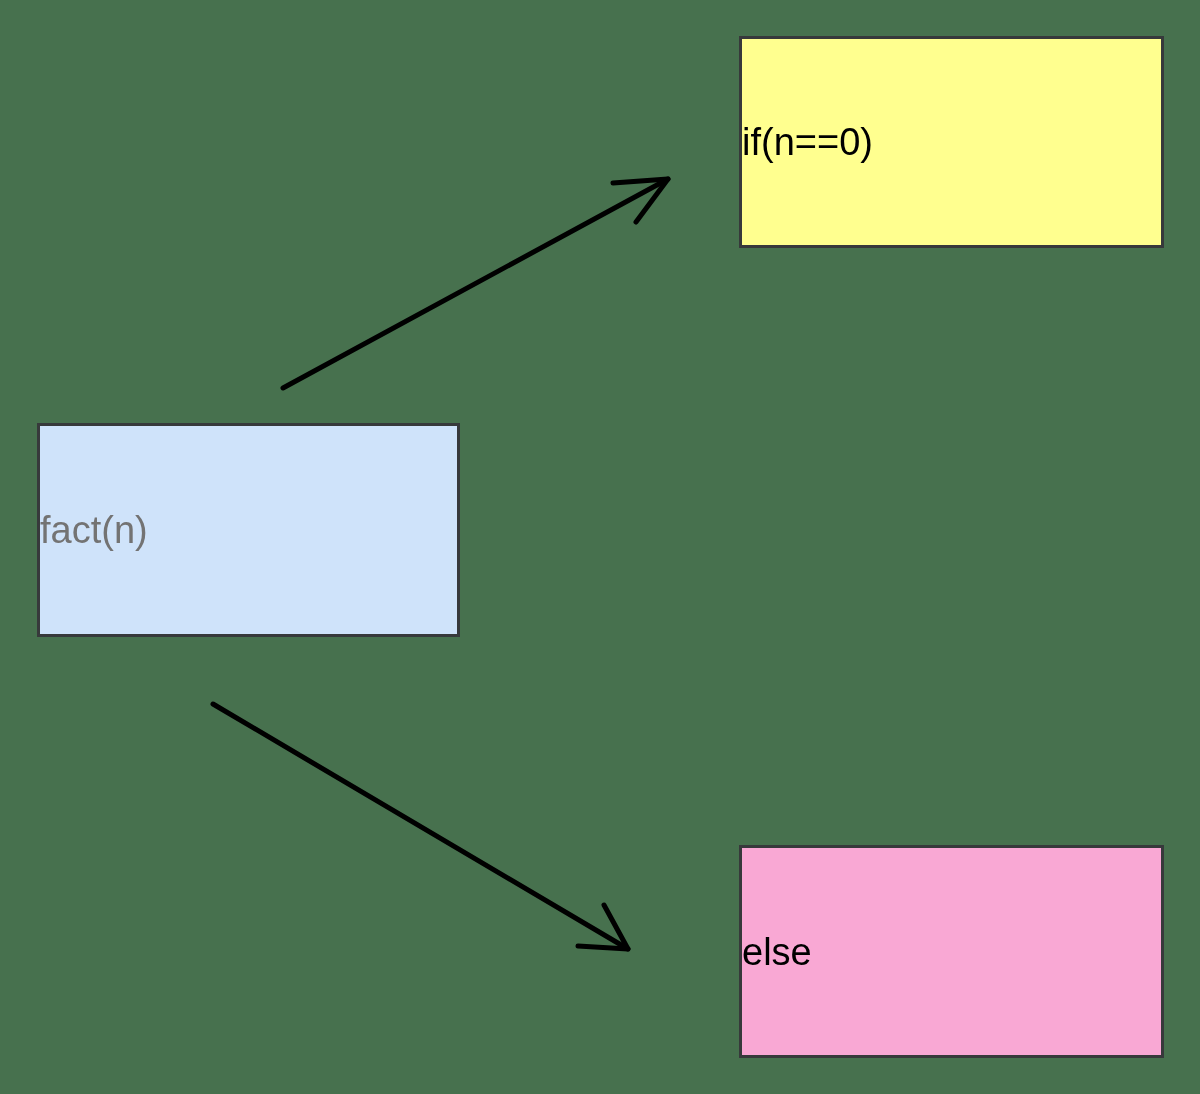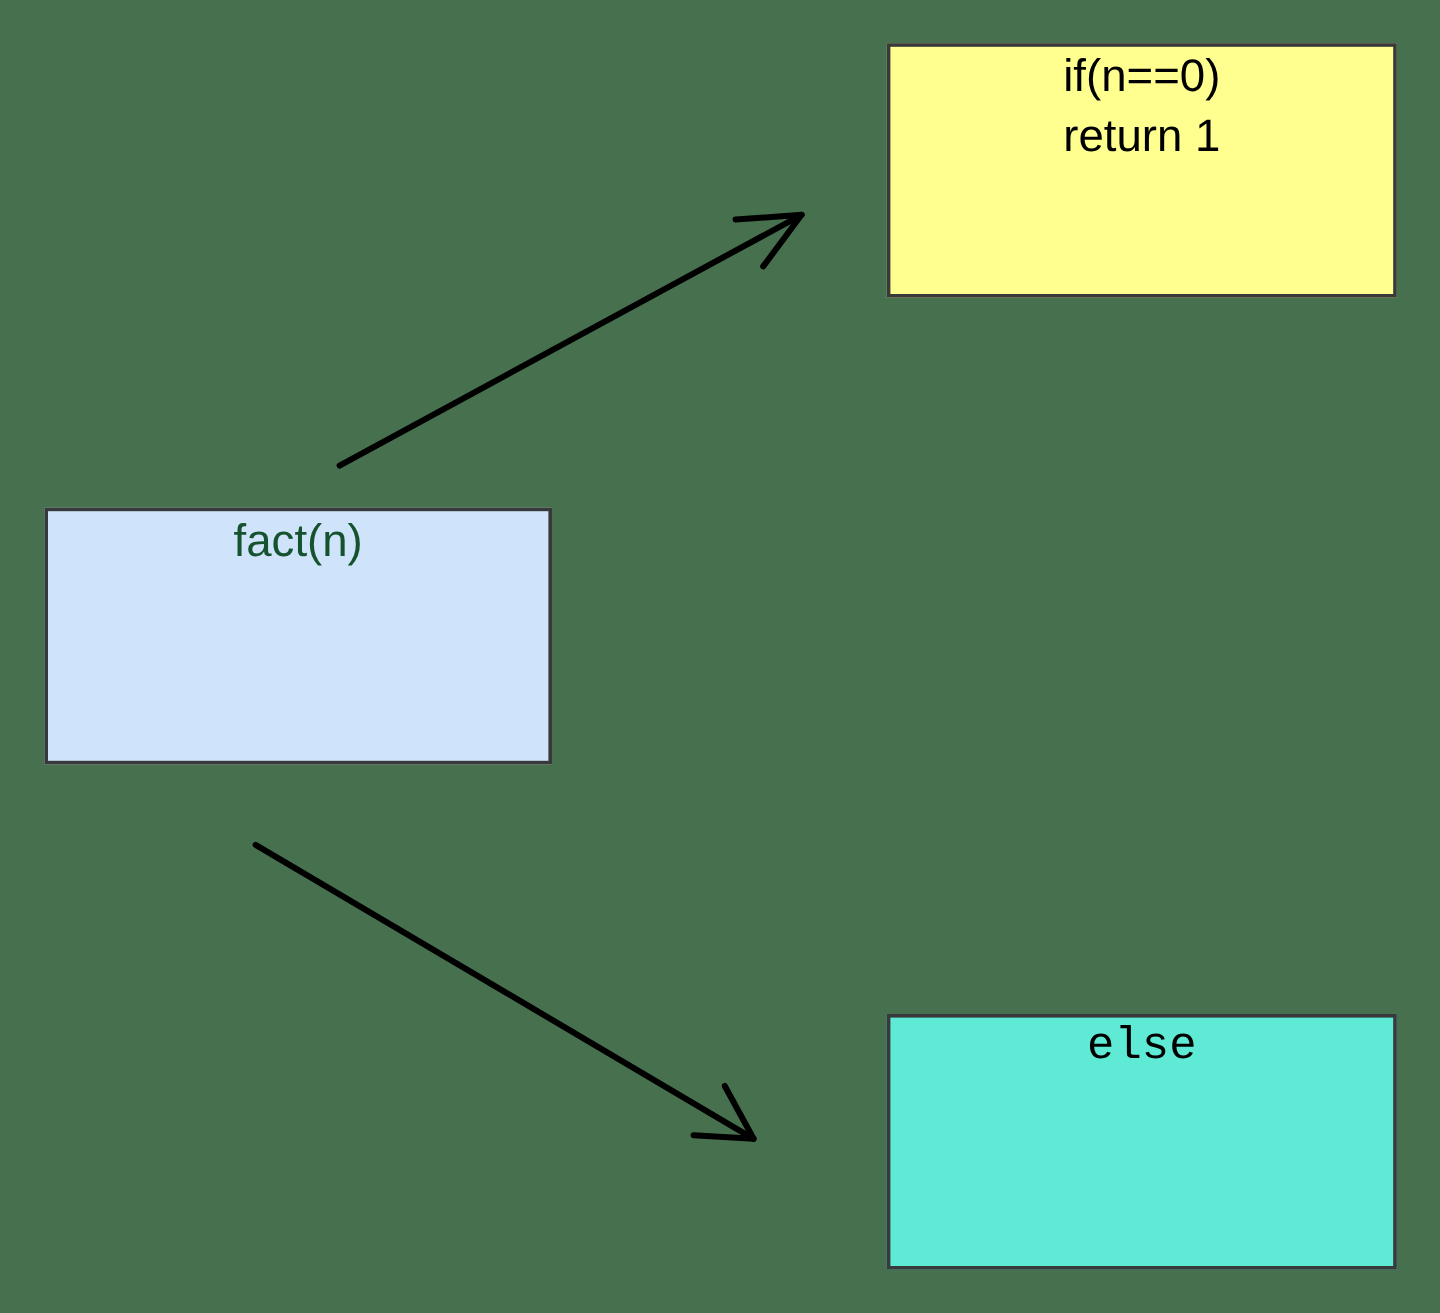--- a/index.html
+++ b/index.html
@@ -26,23 +26,23 @@
     stroke: #000;
     stroke-width: 5;
     stroke-linecap: round;
     stroke-linejoin: round;
   }
   .node {
     position: absolute;
     box-sizing: border-box;
     border: 3px solid #37393B;
     display: flex;
-    flex-direction: column;
+    flex-direction: row;
     align-items: center;
-    justify-content: flex-start;
+    justify-content: space-between;
     text-align: center;
     font-size: 38px;
     line-height: 50px;
     color: #000;
   }
   .node-fact {
     left: 37px;
     top: 423px;
     width: 423px;
     height: 214px;
@@ -69,26 +69,25 @@
     <g style="stroke: rgb(0, 0, 0);">
       <line x1="283" y1="388" x2="668" y2="179"></line>
       <polyline points="613,183 668,179 636,222"></polyline>
     </g>
     <g style="stroke: rgb(0, 0, 0);">
       <line x1="213" y1="704" x2="628" y2="949"></line>
       <polyline points="578,946 628,949 604,905"></polyline>
     </g>
   </svg>
 
-  <div class="node node-fact" style="background-color: rgb(207, 227, 250); border-color: rgb(55, 57, 59); color: #14532d;">
+  <div class="node node-fact" style="background-color: rgb(207, 227, 250); border-color: rgb(55, 57, 59); color: #737373;">
     <div>fact(n)</div>
   </div>
 
   <div class="node node-base-case" style="background-color: rgb(255, 255, 143); border-color: rgb(55, 57, 59); color: rgb(0, 0, 0);">
     <div>if(n==0)</div>
-    <div>return 1</div>
   </div>
 
-  <div class="node node-recursive-case" style="background-color: #5eead4; border-color: rgb(55, 57, 59); color: rgb(0, 0, 0); font-family: Liberation Mono, monospace;">
+  <div class="node node-recursive-case" style="background-color: #f9a8d4; border-color: rgb(55, 57, 59); color: rgb(0, 0, 0);">
     <div>else</div>
   </div>
 
 </div>
 
 </body></html>

